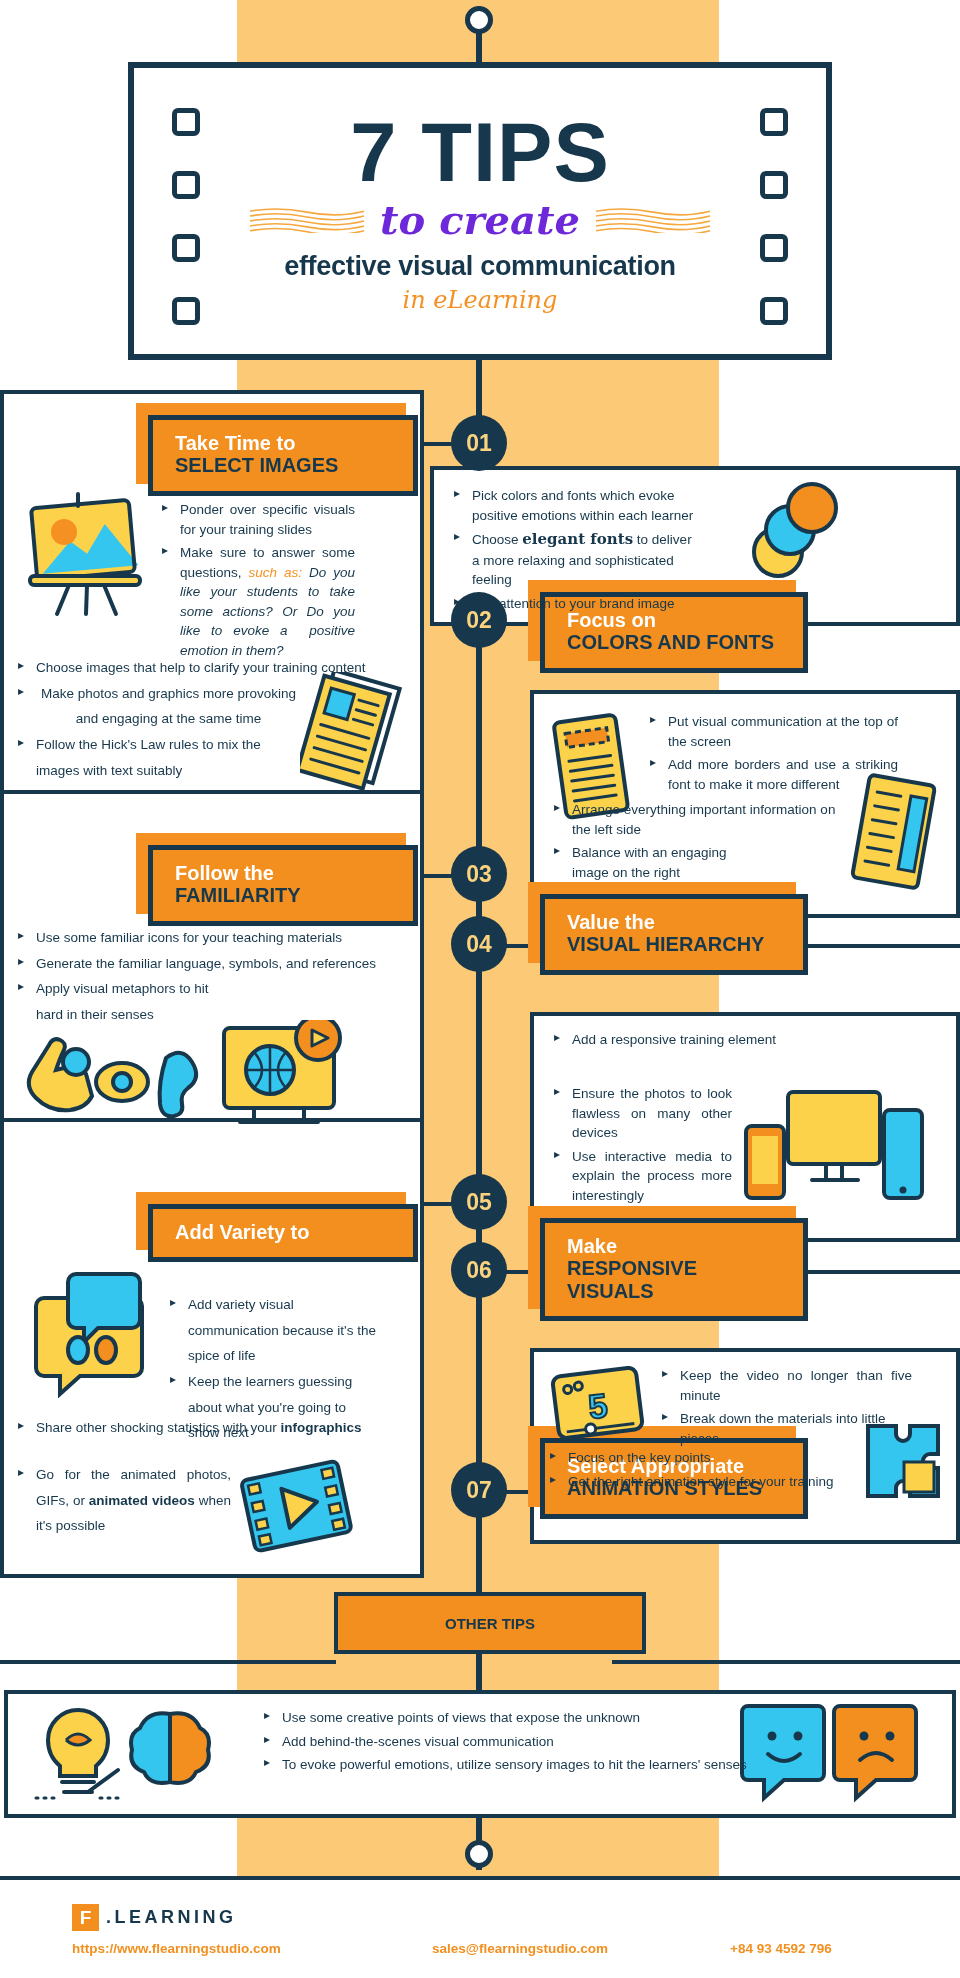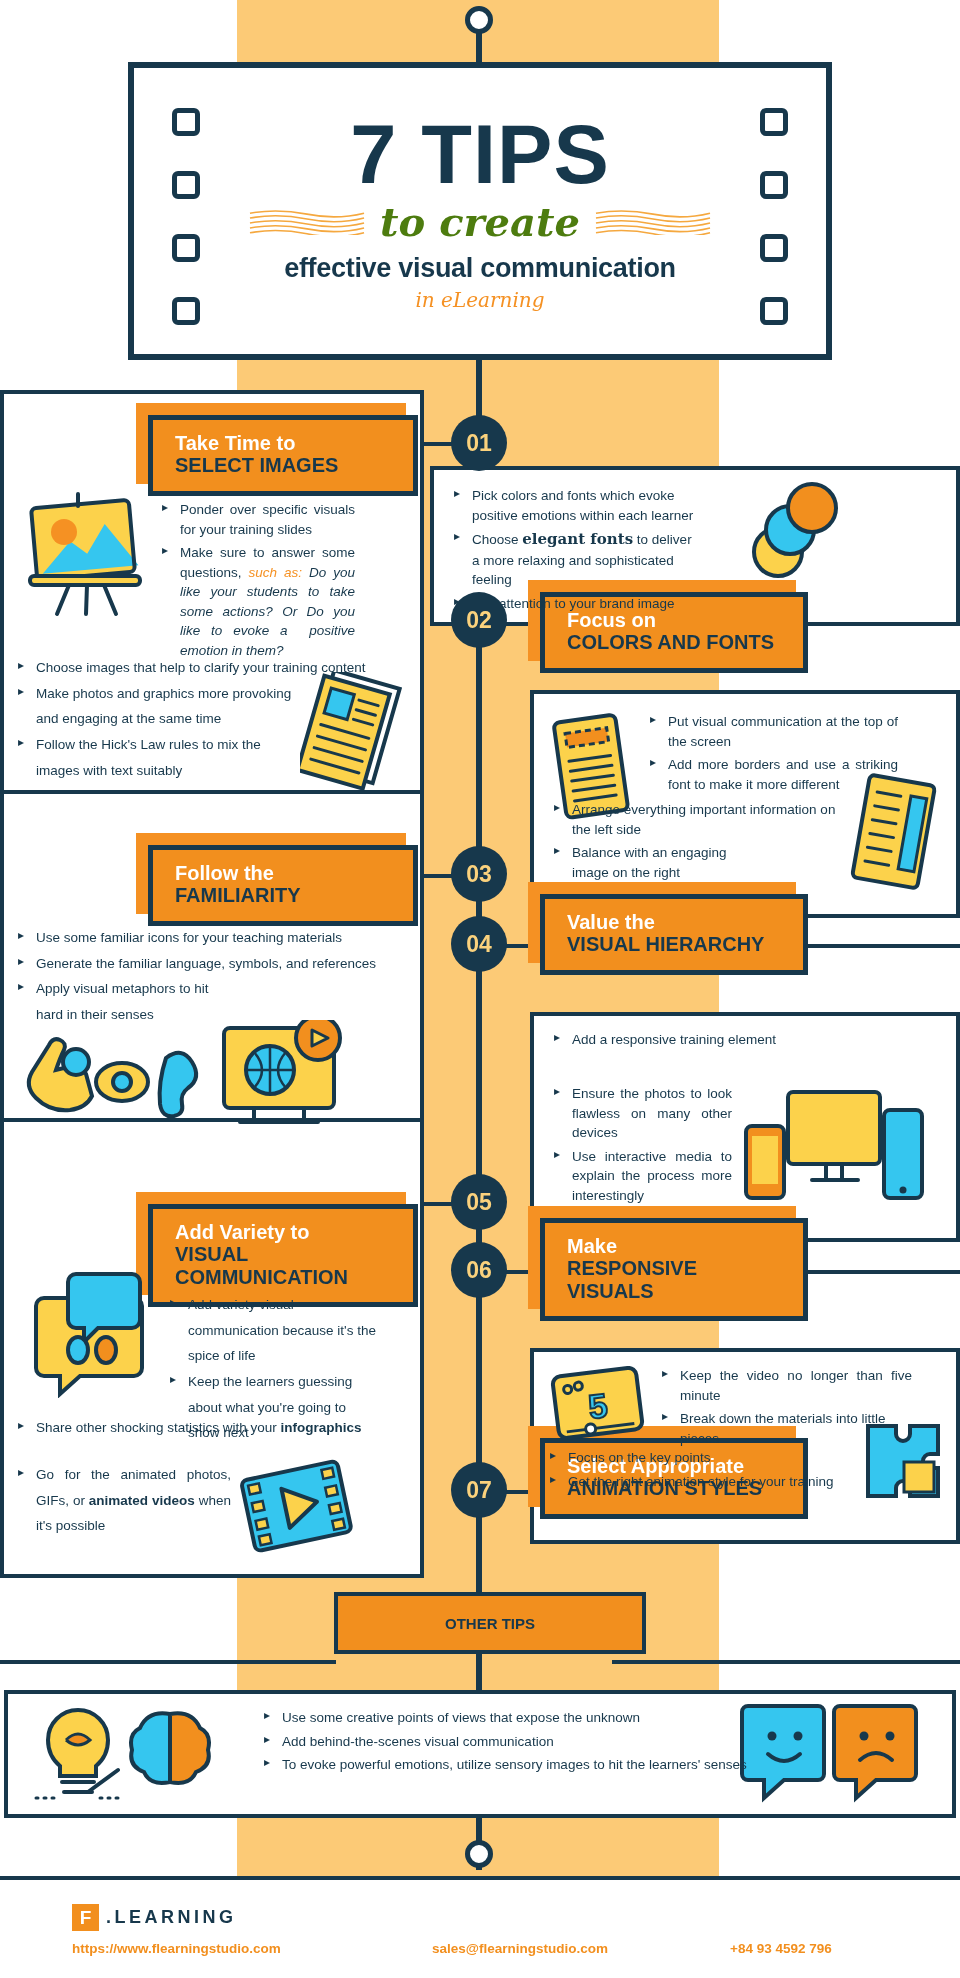--- a/index.html
+++ b/index.html
@@ -22,23 +22,23 @@
     background:#ffffff; border:6px solid #17384c; z-index:4;
     display:flex; align-items:center; justify-content:center; flex-direction:column;
   }
   .hero-checks{position:absolute; top:40px; display:flex; flex-direction:column; gap:35px;}
   .hero-checks.left{left:38px;}
   .hero-checks.right{right:38px;}
   .chk{width:28px;height:28px;border:5px solid #17384c;border-radius:6px;}
   .t-7tips{font-size:83px; font-weight:bold; letter-spacing:1px; color:#17384c; line-height:.95; margin-top:6px;}
   .t-create-row{display:flex;align-items:center;gap:14px;margin-top:4px;}
   .squig{width:118px;height:26px;}
-  .t-create{font-size:40px;color:#4d7c0f; font-family:"DejaVu Serif", serif; font-style:italic; font-weight:bold;}
+  .t-create{font-size:40px;color:#6d28d9; font-family:"DejaVu Serif", serif; font-style:italic; font-weight:bold;}
   .t-eff{font-size:27px;font-weight:bold;color:#17384c;margin-top:8px;letter-spacing:-.3px;}
-  .t-el{font-size:20px;color:#f59123;font-family:"DejaVu Serif",serif;font-style:italic;margin-top:4px;}
+  .t-el{font-size:24px;color:#f59123;font-family:"DejaVu Serif",serif;font-style:italic;margin-top:4px;}
   
   .chip{position:absolute; z-index:6;border-radius:8px;}
   .chip .chip-shadow{position:absolute; left:-12px; top:-12px; width:100%; height:100%; background:#f59123; z-index:0;}
   .chip .chip-box{position:relative; border:5px solid #17384c; background:#f28f1e; padding:12px 18px 14px 22px; z-index:1;}
   .chip .l1{font-size:20px; font-weight:bold; color:#ffffff; line-height:1.12;}
   .chip .l2{font-size:20px; font-weight:bold; color:#17384c; line-height:1.12;}
   
   .num{position:absolute; width:56px;height:56px;border-radius:50%;background:#17384c;color:#fbd27d;
        font-size:23px;font-weight:bold;display:flex;align-items:center;justify-content:center;z-index:8;}
   
@@ -135,21 +135,21 @@
   <path d="M45 93 L33 122 M63 93 L62 122 M80 93 L92 122" stroke="#17384c" stroke-width="4" fill="none" stroke-linecap="round"></path>
   <path d="M54 2 L54 14" stroke="#17384c" stroke-width="4" stroke-linecap="round"></path>
 </svg>
 
 <ul class="bul" style="position:absolute;left:160px;top:500px;width:195px;z-index:7;">
   <li class="just">Ponder over specific visuals for your training slides</li>
   <li class="just">Make sure to answer some questions, <span class="orangeit">such as:</span> <span class="italgrp">Do you like your students to take some actions? Or Do you like to evoke a&nbsp; positive emotion in them?</span></li>
 </ul>
 <ul class="bul" style="position:absolute;left:16px;top:655px;width:360px;z-index:7;">
   <li class="loose">Choose images that help to clarify your training content</li>
-  <li class="loose" style="width:285px;">Make photos and graphics more provoking and engaging at the same time</li>
+  <li class="loose" style="width:285px;text-align:center;">Make photos and graphics more provoking and engaging at the same time</li>
   <li class="loose" style="width:285px;">Follow the Hick's Law rules to mix the images with text suitably</li>
 </ul>
 
 <svg class="ill" style="left:300px;top:672px;" width="108" height="120" viewBox="0 0 108 120">
   <g transform="rotate(16 54 60)">
     <rect x="18" y="6" width="68" height="98" fill="#fff" stroke="#17384c" stroke-width="4"></rect>
     <rect x="10" y="14" width="68" height="98" fill="#fcd24b" stroke="#17384c" stroke-width="4"></rect>
     <rect x="20" y="24" width="24" height="26" fill="#35c6ef" stroke="#17384c" stroke-width="3"></rect>
     <g stroke="#17384c" stroke-width="3" stroke-linecap="round">
       <path d="M50 28 H70"></path>
@@ -294,21 +294,20 @@
   <rect x="146" y="28" width="38" height="88" rx="6" fill="#35c6ef" stroke="#17384c" stroke-width="4"></rect>
   <circle cx="165" cy="108" r="3.5" fill="#17384c"></circle>
 </svg>
 
 <div class="rail" style="left:0;top:1170px;width:140px;"></div>
 <div class="card" style="left:0;top:1118px;width:424px;height:460px;"></div>
 <div class="chip" style="left:148px;top:1204px;width:270px;">
   <div class="chip-shadow"></div>
   <div class="chip-box">
     <div class="l1">Add Variety to</div>
-    <div class="l2">VISUAL COMMUNICATION</div>
   </div>
 </div>
 <div class="rail" style="left:414px;top:1202px;width:60px;"></div>
 <div class="num" style="left:451px;top:1174px;">05</div>
 
 <svg class="ill" style="left:30px;top:1268px;" width="130" height="130" viewBox="0 0 130 130">
   <path d="M14 30 h90 a8 8 0 0 1 8 8 v62 a8 8 0 0 1 -8 8 h-54 l-20 18 v-18 h-16 a8 8 0 0 1 -8 -8 v-62 a8 8 0 0 1 8 -8 z" fill="#fcd24b" stroke="#17384c" stroke-width="4"></path>
   <path d="M46 6 h56 a8 8 0 0 1 8 8 v38 a8 8 0 0 1 -8 8 h-34 l-14 14 v-14 h-8 a8 8 0 0 1 -8 -8 v-38 a8 8 0 0 1 8 -8 z" fill="#35c6ef" stroke="#17384c" stroke-width="4"></path>
   <ellipse cx="48" cy="82" rx="10" ry="13" fill="#35c6ef" stroke="#17384c" stroke-width="4"></ellipse>
   <ellipse cx="76" cy="82" rx="10" ry="13" fill="#f28f1e" stroke="#17384c" stroke-width="4"></ellipse>

